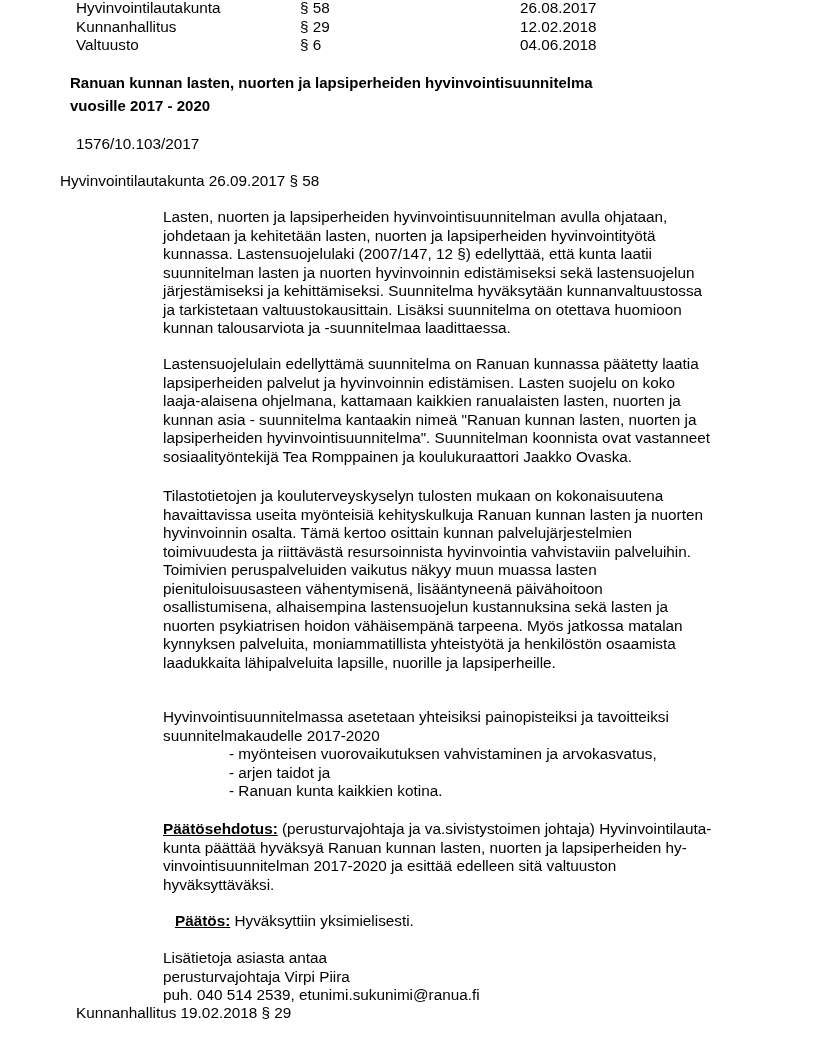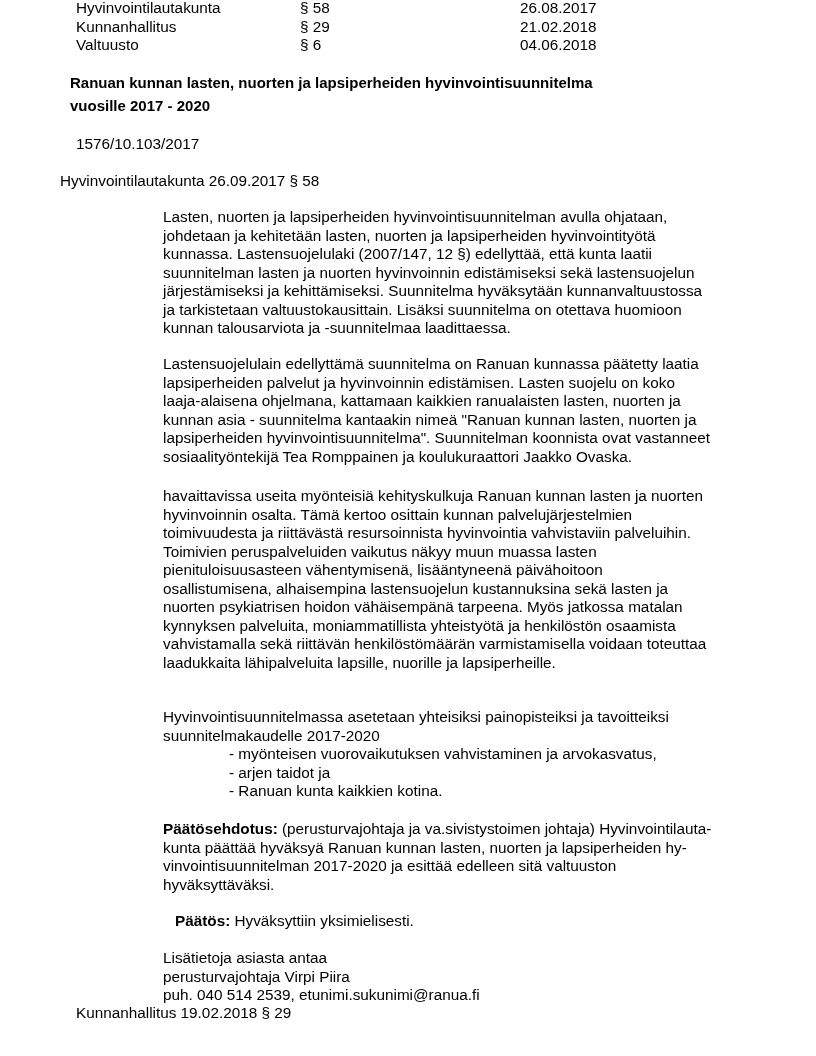--- a/index.html
+++ b/index.html
@@ -6,35 +6,35 @@
   body { width:816px; height:1056px; position:relative; overflow:hidden;
          font-family:"Liberation Sans", sans-serif; color:#000; font-size:15.3px; }
   .abs { position:absolute; white-space:nowrap; line-height:18.5px; }
   .hdr-row { position:absolute; left:76px; width:560px; height:18.5px; line-height:18.5px; }
   .hdr-row span { position:absolute; top:0; }
   .c1 { left:0; } .c2 { left:224px; } .c3 { left:444px; }
   .title { position:absolute; left:70px; top:72px; font-weight:bold; font-size:15px; line-height:22.5px; }
   .para { position:absolute; left:163px; width:600px; }
   .para .ln { display:block; white-space:nowrap; line-height:18.5px; height:18.5px; }
   .indent { padding-left:66px; }
-  .lbl { font-weight:bold; }
+  .lbl { font-weight:bold; text-decoration:underline; }
 </style>
 </head>
 <body>
 
 <div>
   <div class="hdr-row" style="top:-1px;text-decoration:underline;">
     <span class="c1">Hyvinvointilautakunta</span>
     <span class="c2">§ 58</span>
     <span class="c3">26.08.2017</span>
   </div>
   <div class="hdr-row" style="top:17.5px;">
     <span class="c1">Kunnanhallitus</span>
     <span class="c2">§ 29</span>
-    <span class="c3">21.02.2018</span>
+    <span class="c3">12.02.2018</span>
   </div>
   <div class="hdr-row" style="top:36px;">
     <span class="c1">Valtuusto</span>
     <span class="c2">§ 6</span>
     <span class="c3">04.06.2018</span>
   </div>
 </div>
 
 <div class="title">
   <div>Ranuan kunnan lasten, nuorten ja lapsiperheiden hyvinvointisuunnitelma</div>
@@ -57,29 +57,29 @@
 <div class="para" style="top:355px;">
   <span class="ln">Lastensuojelulain edellyttämä suunnitelma on Ranuan kunnassa päätetty laatia</span>
   <span class="ln">lapsiperheiden palvelut ja hyvinvoinnin edistämisen. Lasten suojelu on koko</span>
   <span class="ln">laaja-alaisena ohjelmana, kattamaan kaikkien ranualaisten lasten, nuorten ja</span>
   <span class="ln">kunnan asia - suunnitelma kantaakin nimeä "Ranuan kunnan lasten, nuorten ja</span>
   <span class="ln">lapsiperheiden hyvinvointisuunnitelma". Suunnitelman koonnista ovat vastanneet</span>
   <span class="ln">sosiaalityöntekijä Tea Romppainen ja koulukuraattori Jaakko Ovaska.</span>
 </div>
 
 <div class="para" style="top:487px;">
+  <span class="ln">Tilastotietojen ja kouluterveyskyselyn tulosten mukaan on kokonaisuutena</span>
   <span class="ln">havaittavissa useita myönteisiä kehityskulkuja Ranuan kunnan lasten ja nuorten</span>
   <span class="ln">hyvinvoinnin osalta. Tämä kertoo osittain kunnan palvelujärjestelmien</span>
   <span class="ln">toimivuudesta ja riittävästä resursoinnista hyvinvointia vahvistaviin palveluihin.</span>
   <span class="ln">Toimivien peruspalveluiden vaikutus näkyy muun muassa lasten</span>
   <span class="ln">pienituloisuusasteen vähentymisenä, lisääntyneenä päivähoitoon</span>
   <span class="ln">osallistumisena, alhaisempina lastensuojelun kustannuksina sekä lasten ja</span>
   <span class="ln">nuorten psykiatrisen hoidon vähäisempänä tarpeena. Myös jatkossa matalan</span>
   <span class="ln">kynnyksen palveluita, moniammatillista yhteistyötä ja henkilöstön osaamista</span>
-  <span class="ln">vahvistamalla sekä riittävän henkilöstömäärän varmistamisella voidaan toteuttaa</span>
   <span class="ln">laadukkaita lähipalveluita lapsille, nuorille ja lapsiperheille.</span>
 </div>
 
 <div class="para" style="top:708px;">
   <span class="ln">Hyvinvointisuunnitelmassa asetetaan yhteisiksi painopisteiksi ja tavoitteiksi</span>
   <span class="ln">suunnitelmakaudelle 2017-2020</span>
   <span class="ln indent">- myönteisen vuorovaikutuksen vahvistaminen ja arvokasvatus,</span>
   <span class="ln indent">- arjen taidot ja</span>
   <span class="ln indent">- Ranuan kunta kaikkien kotina.</span>
 </div>

